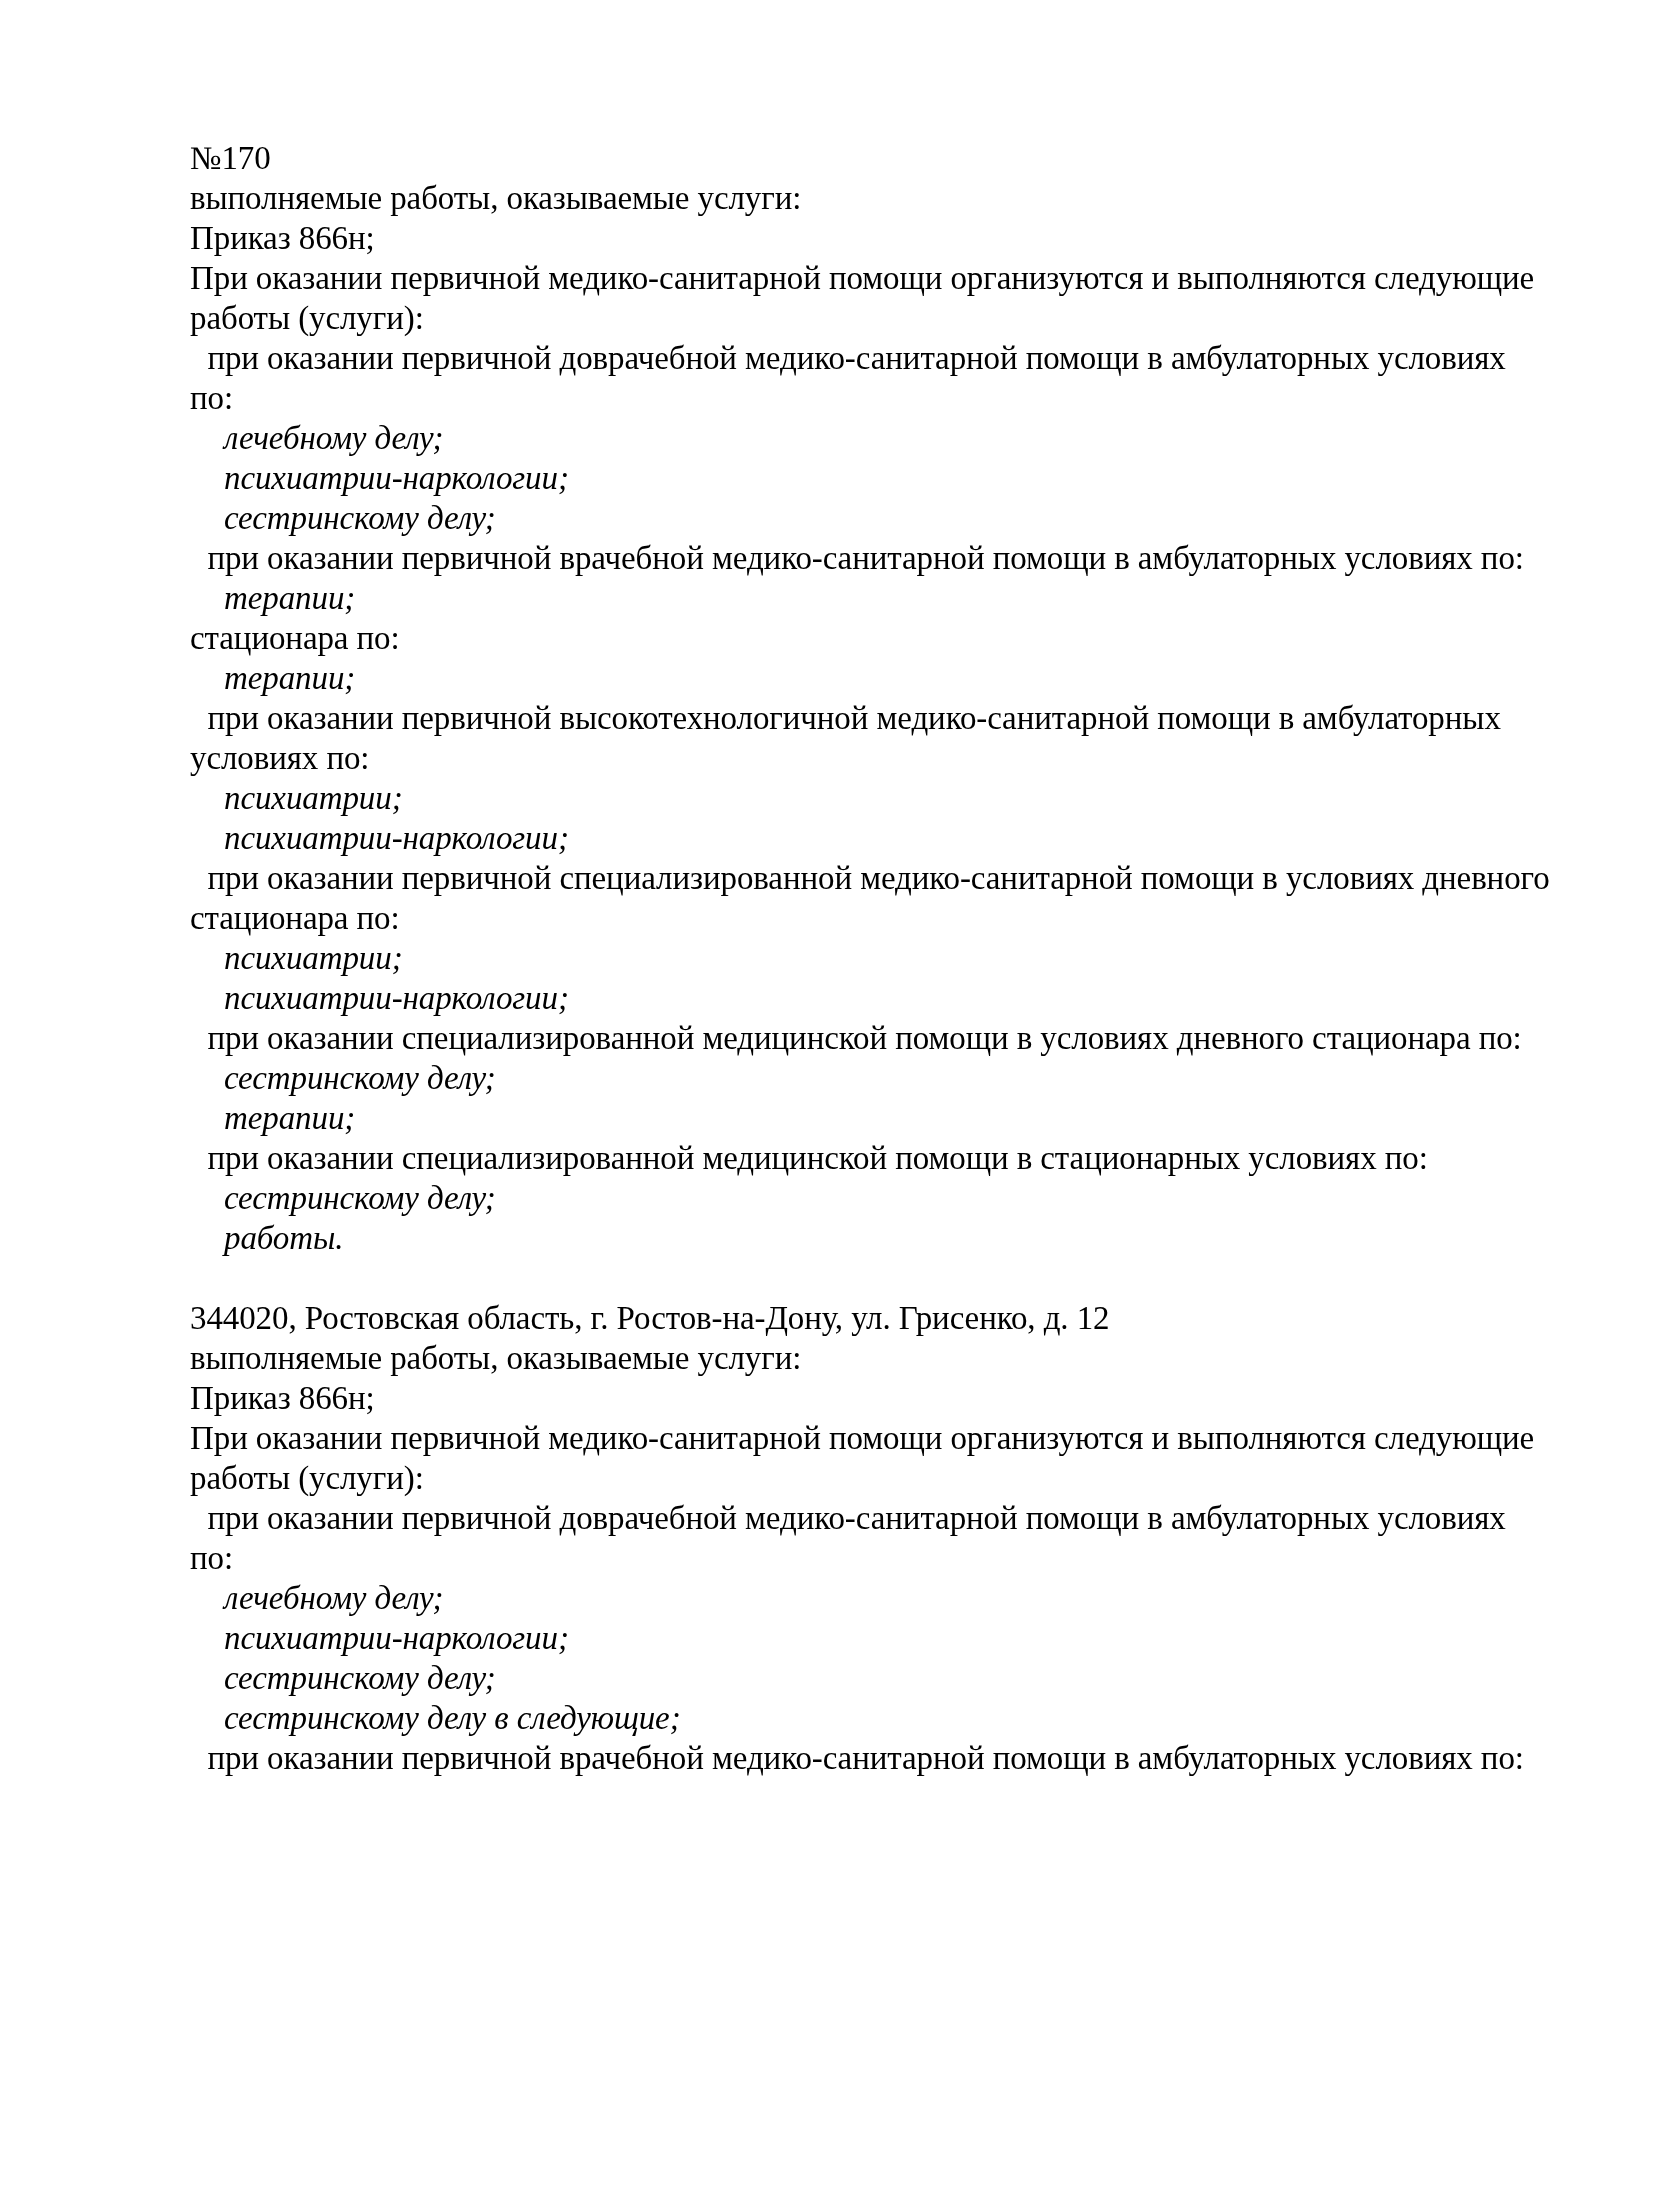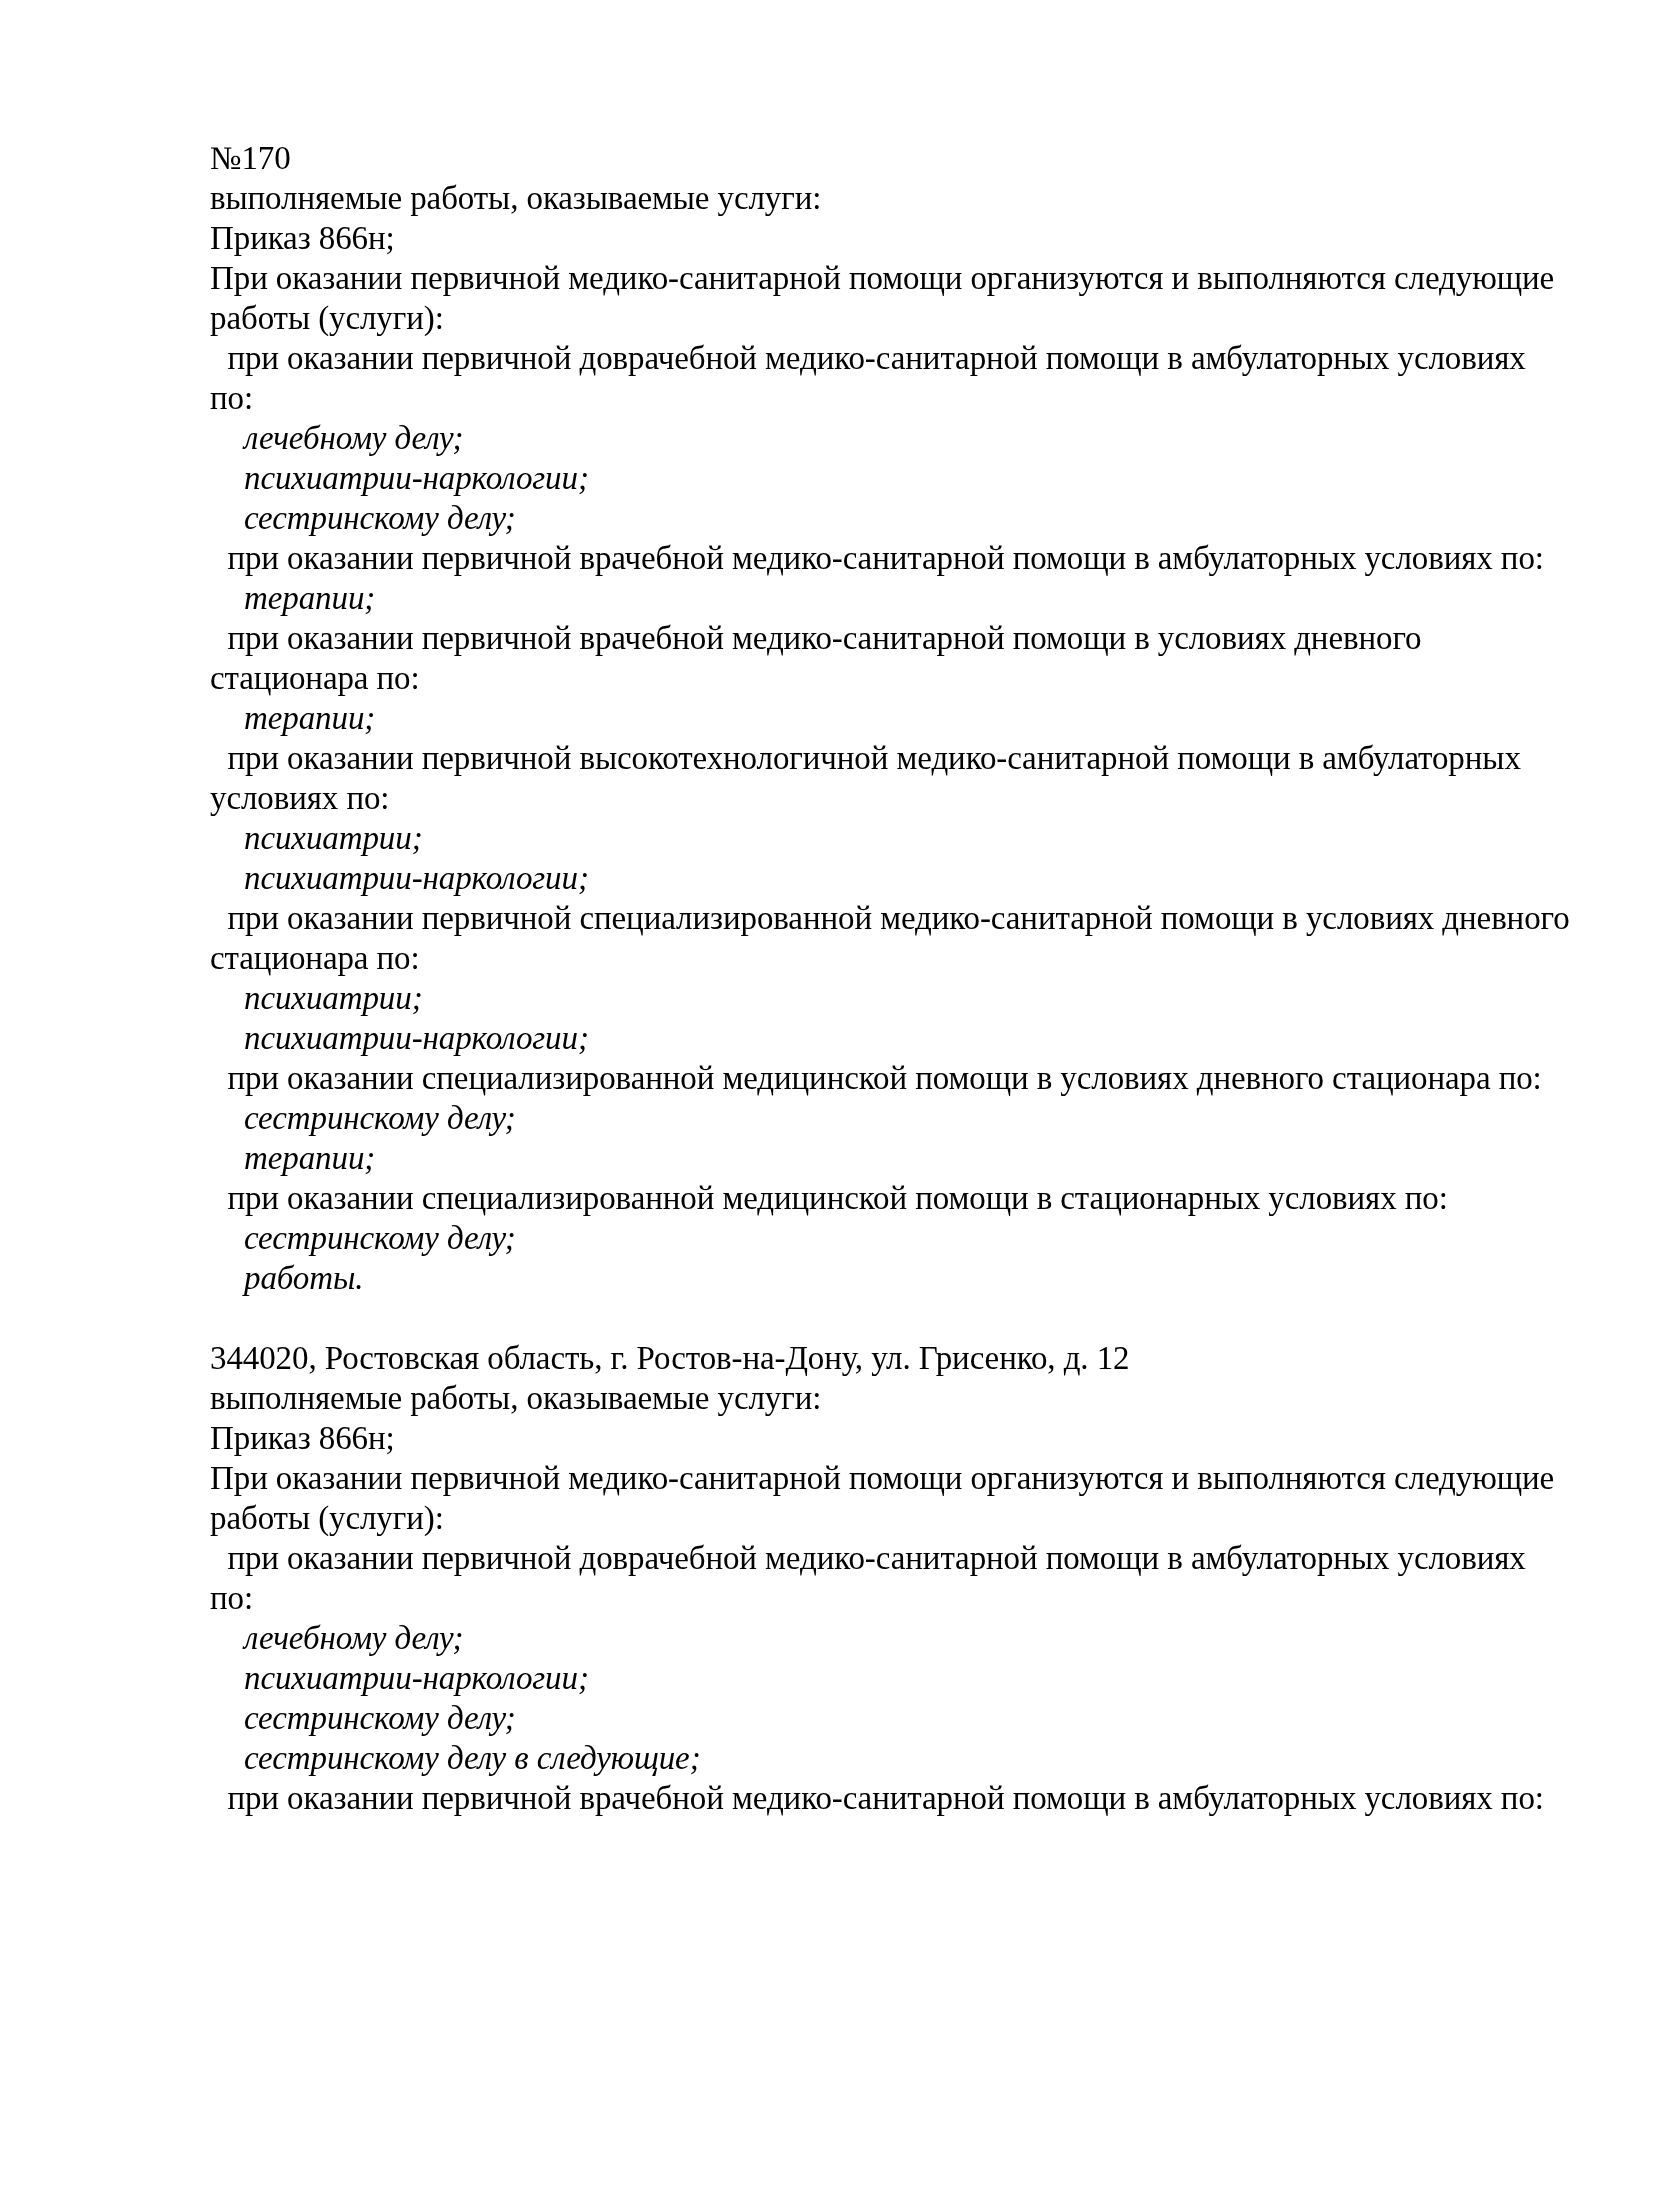--- a/index.html
+++ b/index.html
@@ -18,21 +18,21 @@
   }
   .doc {
     position: absolute;
     left: 190px;
     top: 138px;
     font-size: 33px;
     line-height: 40px;
     white-space: nowrap;
     letter-spacing: -0.1px;
   }
-  .line { height: 40px; margin-left: 20px; }
+  .line { height: 40px; }
   .line.ind-1 { padding-left: 17.4px; }
   .line.ind-2 { padding-left: 34px; font-style: italic; }
   .line.blank { height: 40px; }
 </style>
 </head>
 <body>
 
 <div class="page" style="background: rgb(255, 255, 255);">
   <div class="doc" style="color: rgb(0, 0, 0);">
       <div class="line ind-0">№170</div>
@@ -40,21 +40,20 @@
       <div class="line ind-0">Приказ 866н;</div>
       <div class="line ind-0">При оказании первичной медико-санитарной помощи организуются и выполняются следующие</div>
       <div class="line ind-0">работы (услуги):</div>
       <div class="line ind-1">при оказании первичной доврачебной медико-санитарной помощи в амбулаторных условиях</div>
       <div class="line ind-0">по:</div>
       <div class="line ind-2">лечебному делу;</div>
       <div class="line ind-2">психиатрии-наркологии;</div>
       <div class="line ind-2">сестринскому делу;</div>
       <div class="line ind-1">при оказании первичной врачебной медико-санитарной помощи в амбулаторных условиях по:</div>
       <div class="line ind-2">терапии;</div>
-      <div class="line ind-1">при оказании первичной врачебной медико-санитарной помощи в условиях дневного</div>
       <div class="line ind-0">стационара по:</div>
       <div class="line ind-2">терапии;</div>
       <div class="line ind-1">при оказании первичной высокотехнологичной медико-санитарной помощи в амбулаторных</div>
       <div class="line ind-0">условиях по:</div>
       <div class="line ind-2">психиатрии;</div>
       <div class="line ind-2">психиатрии-наркологии;</div>
       <div class="line ind-1">при оказании первичной специализированной медико-санитарной помощи в условиях дневного</div>
       <div class="line ind-0">стационара по:</div>
       <div class="line ind-2">психиатрии;</div>
       <div class="line ind-2">психиатрии-наркологии;</div>

